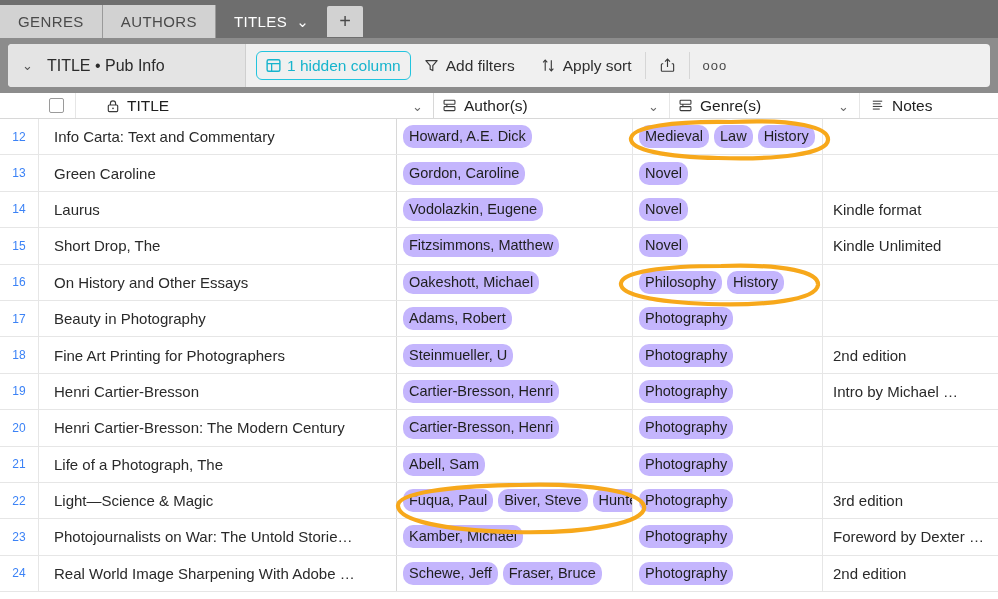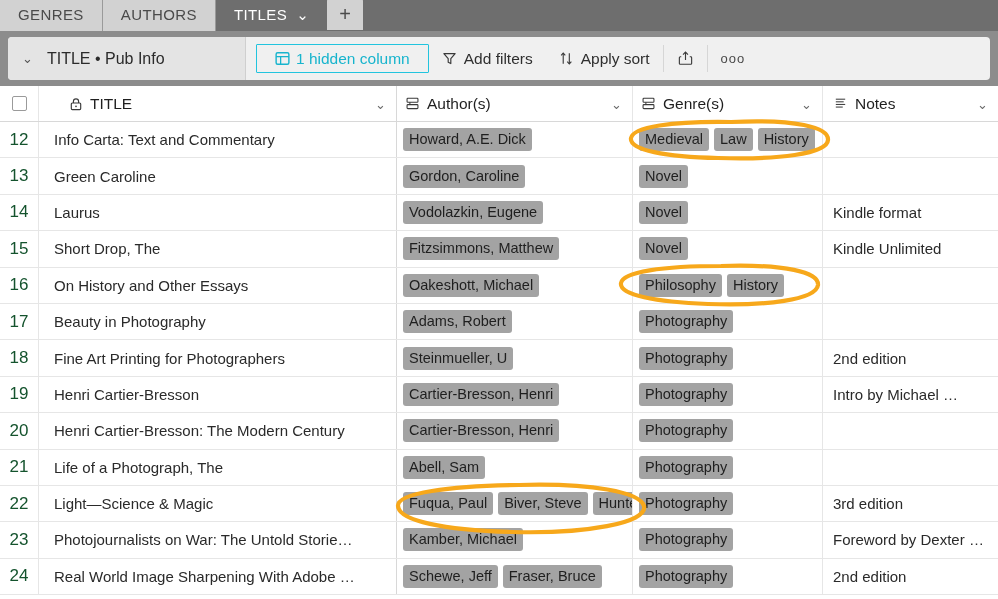--- a/index.html
+++ b/index.html
@@ -6,21 +6,21 @@
   html, body {
     width: 998px; height: 599px;
     background: #ffffff;
     font-family: "Liberation Sans", sans-serif;
     overflow: hidden;
   }
   #app { position: relative; width: 998px; height: 599px; }
 
   
   .tabbar {
-    height: 31px;
+    height: 38px;
     background: #6e6e6e;
     display: flex;
     align-items: flex-end;
     padding-left: 0;
   }
   .tab {
     height: 33px;
     display: flex; align-items: center; justify-content: center;
     padding: 0 18px;
     font-size: 15px;
@@ -78,46 +78,47 @@
   .tb-item {
     display: flex; align-items: center; gap: 7px;
     padding: 0 13px;
     font-size: 15.5px;
     color: #2f2f2f;
     white-space: nowrap;
   }
   .hidden-col {
     display: flex; align-items: center; gap: 6px;
     margin: 7px 0 7px 10px;
-    padding: 0 18px;
+    padding: 0 9px;
     border: 1.5px solid #22c4de;
-    border-radius: 1px;
+    border-radius: 6px;
     color: #17b4cd;
     font-size: 15.5px;
     white-space: nowrap;
   }
   .icon { display: inline-flex; align-items: center; }
   .dots { letter-spacing: 1px; font-size: 13px; color: #4a4a4a; }
 
   
   .grid { position: relative; width: 998px; background: #fff; }
   .row {
     display: flex;
     height: 36.4px;
     border-bottom: 1px solid #e6e6e6;
     align-items: center;
   }
   .hdr {
-    height: 36px;
+    height: 26px;
     border-bottom: 1px solid #d8d8d8;
     background: #fff;
+    padding-left: 37px;
   }
   .c-check { width: 38px; flex: 0 0 38px; display:flex; align-items:center; justify-content:center; height:100%; }
   .c-num   { width: 38px; flex: 0 0 38px; display:flex; align-items:center; justify-content:center;
-             height:100%; font-size: 17px; color: #14532d; }
+             height:100%; font-size: 12px; color: #3b82f6; }
   .c-title { width: 358px; flex: 0 0 358px; height:100%; display:flex; align-items:center;
              padding-left: 15px; border-left: 1px solid #e6e6e6; font-size: 15px; color: #2a2a2a;
              overflow:hidden; white-space:nowrap; }
   .c-auth  { width: 236px; flex: 0 0 236px; height:100%; display:flex; align-items:center;
              padding-left: 6px; border-left: 1px solid #d8d8d8; gap: 5px; overflow:hidden; }
   .c-genre { width: 190px; flex: 0 0 190px; height:100%; display:flex; align-items:center;
              padding-left: 6px; border-left: 1px solid #e6e6e6; gap: 5px; overflow:hidden; }
   .c-notes { width: 176px; flex: 0 0 176px; height:100%; display:flex; align-items:center;
              padding-left: 10px; border-left: 1px solid #e6e6e6; font-size: 15px; color: #2a2a2a;
              overflow:hidden; white-space:nowrap; }
@@ -132,24 +133,24 @@
   .hdr .hlabel { display:flex; align-items:center; gap: 7px; }
   .hdr .hchev {
     position: absolute; right: 10px; top: 50%; transform: translateY(-50%);
     color: #6a6a6a; font-size: 13px;
   }
   .checkbox {
     width: 15px; height: 15px; border: 1.4px solid #9a9a9a; border-radius: 2px; background:#fff;
   }
   .chip {
     display: inline-flex; align-items: center;
-    background: #a3a3a3;
+    background: #c4b5fd;
     color: #1f1f1f;
     font-size: 14.5px;
-    border-radius: 3px;
+    border-radius: 10px;
     padding: 3px 6px 4px 6px;
     white-space: nowrap;
     flex: 0 0 auto;
   }
 
   
   .overlay { position: absolute; left:0; top:0; width: 998px; height: 599px; pointer-events: none; }
 </style>
 </head>
 <body>

